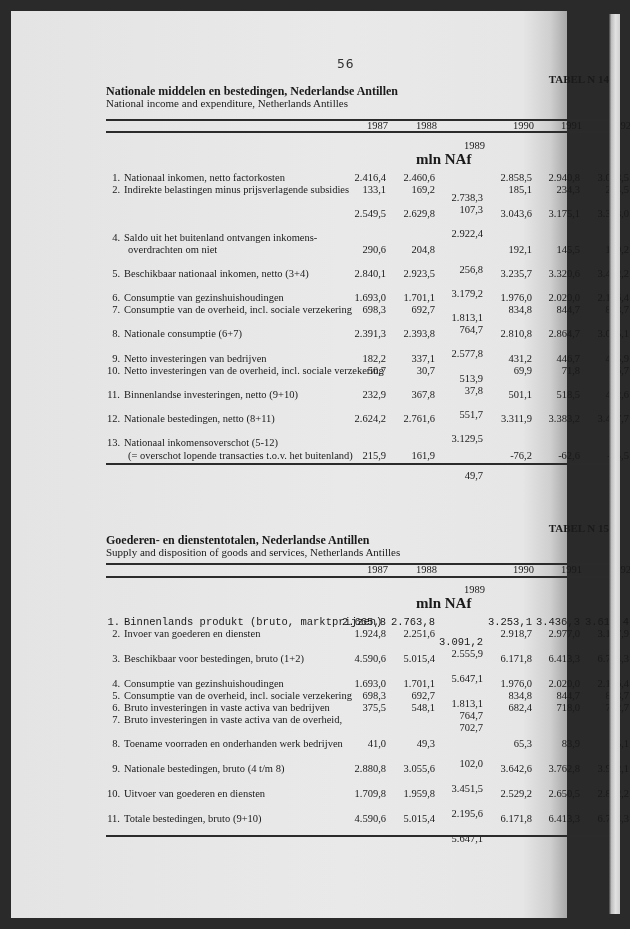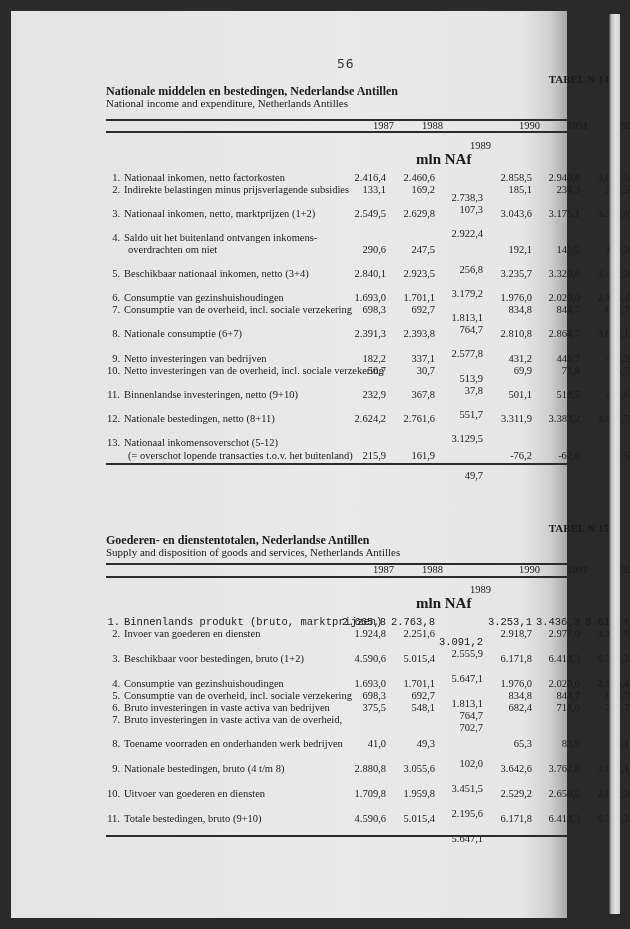--- a/index.html
+++ b/index.html
@@ -23,21 +23,21 @@
   .page-number {
     position: absolute; left: 326px; top: 45px;
     font-family: "DejaVu Sans Mono", monospace; font-size: 13px; color: #333;
     letter-spacing: 1px;
   }
   .tbl-block { position: absolute; left: 95px; width: 503px; }
   .tbl-id { font-size: 11px; font-weight: bold; line-height: 12px; text-align: right; }
   .tbl-title-nl { font-size: 12px; font-weight: bold; line-height: 12px; }
   .tbl-title-en { font-size: 11px; line-height: 12px; }
   .rule { position: absolute; left: 0; right: 0; height: 1.5px; background: #2b2b2b; }
-  .years { position: absolute; left: 8px; right: 0; height: 12px; }
+  .years { position: absolute; left: 2px; right: 0; height: 12px; }
   .yr, .val {
     position: absolute; width: 48px; text-align: right;
     font-size: 10.5px; line-height: 12px; white-space: nowrap;
   }
   .unit {
     position: absolute; left: 310px; font-size: 15px; font-weight: bold;
   }
   .row { position: absolute; left: 0; right: 0; height: 12px; }
   .lbl {
     position: absolute; left: 0; width: 250px;
@@ -83,35 +83,34 @@
     <div class="row" style="top:111px;">
       <span class="lbl"><span class="num">2.</span><span>Indirekte belastingen minus prijsverlagende subsidies</span></span>
       <span class="val c0">133,1</span>
       <span class="val c1">169,2</span>
       <span class="val c2">107,3</span>
       <span class="val c3">185,1</span>
       <span class="val c4">234,3</span>
       <span class="val c5">234,5</span>
     </div>
     <div class="row" style="top:135px;">
-      <span class="lbl"><span class="num">3.</span><span>Nationaal inkomen, netto, marktprijzen (1+2)</span></span>
       <span class="val c0">2.549,5</span>
       <span class="val c1">2.629,8</span>
       <span class="val c2">2.922,4</span>
       <span class="val c3">3.043,6</span>
       <span class="val c4">3.175,1</span>
       <span class="val c5">3.333,0</span>
     </div>
     <div class="row" style="top:159px;">
       <span class="lbl"><span class="num">4.</span><span>Saldo uit het buitenland ontvangen inkomens-</span></span>
     </div>
     <div class="row" style="top:171px;">
       <span class="lbl2">overdrachten om niet</span>
       <span class="val c0">290,6</span>
-      <span class="val c1">247,5</span>
+      <span class="val c1">204,8</span>
       <span class="val c2">256,8</span>
       <span class="val c3">192,1</span>
       <span class="val c4">145,5</span>
       <span class="val c5">149,2</span>
     </div>
     <div class="row" style="top:195px;">
       <span class="lbl"><span class="num">5.</span><span>Beschikbaar nationaal inkomen, netto (3+4)</span></span>
       <span class="val c0">2.840,1</span>
       <span class="val c1">2.923,5</span>
       <span class="val c2">3.179,2</span>

